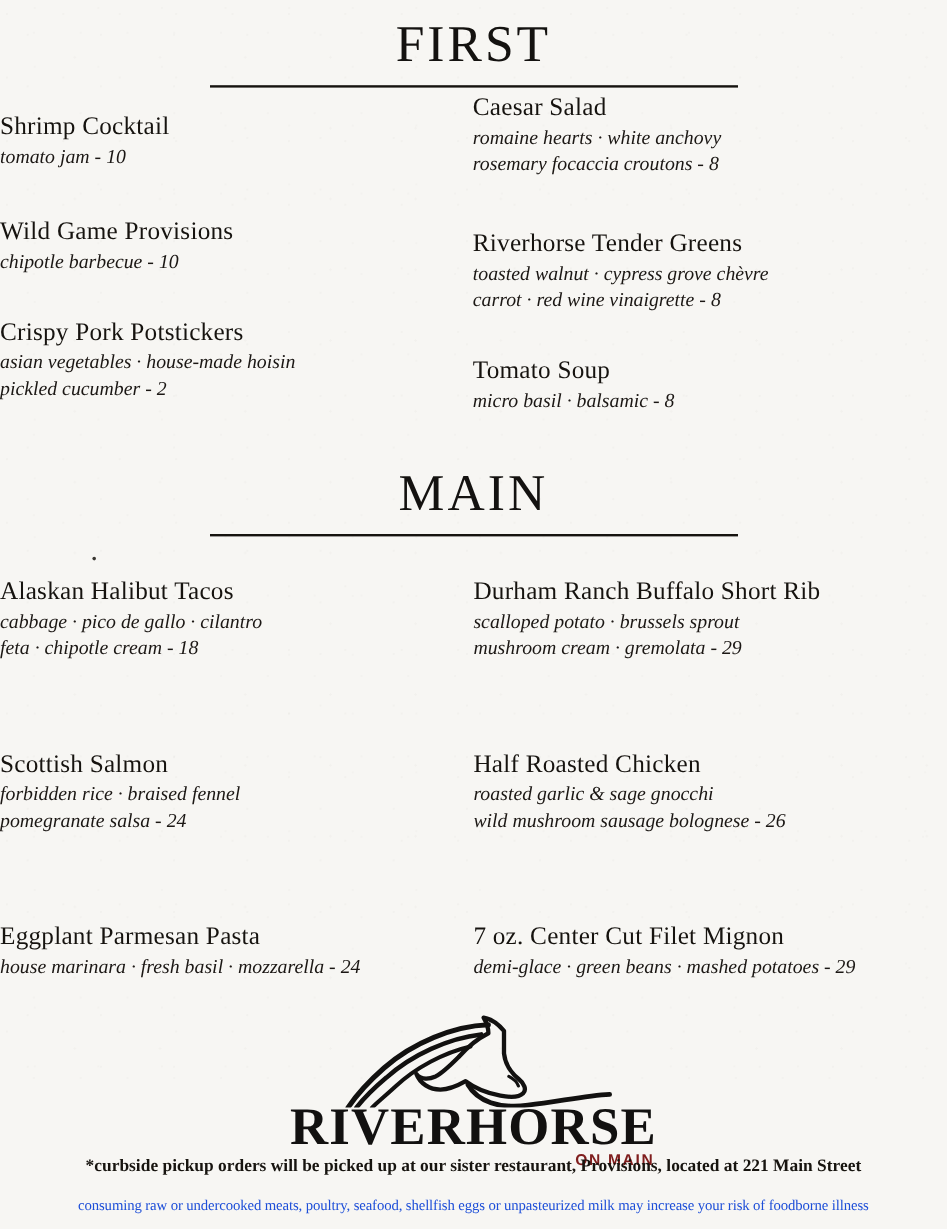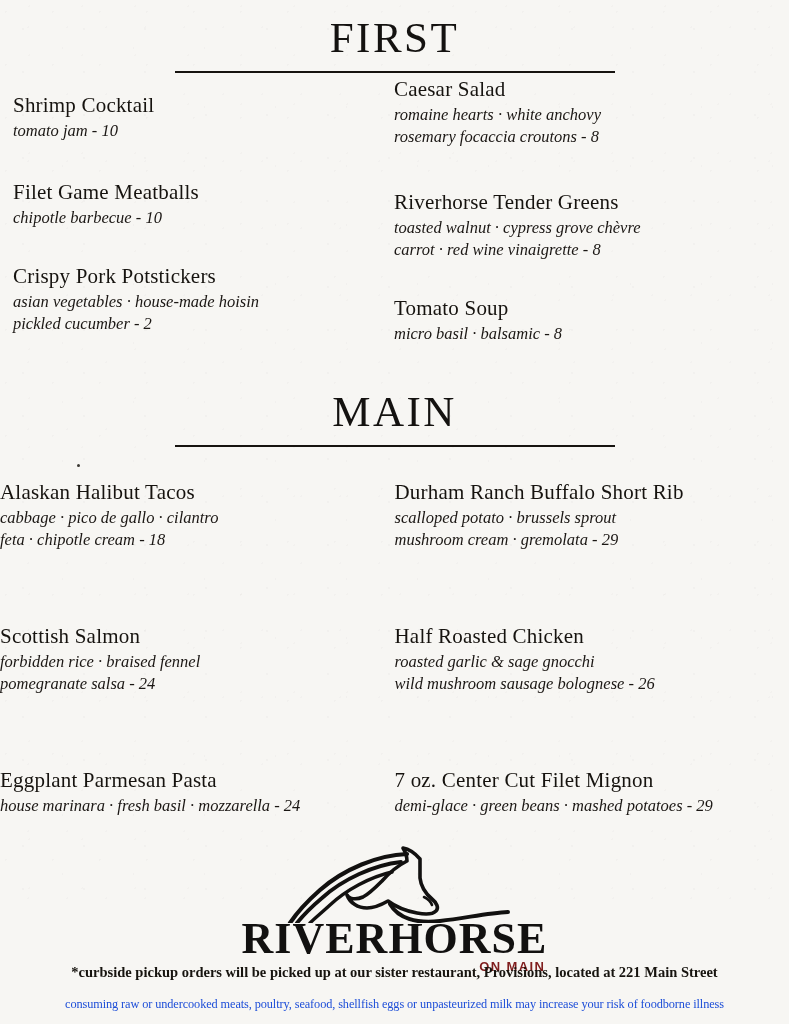--- a/index.html
+++ b/index.html
@@ -78,21 +78,21 @@
     font-style: italic;
     line-height: 1.34;
     color: #1b1714;
     margin-top: 3px;
     white-space: nowrap;
   }
   .item-desc div { white-space: nowrap; }
 
   
   .first-head { position: absolute; left: 0; right: 0; top: 16px; }
-  .first-left  { position: absolute; width: 394px; left: 0; padding-left: 13px; }
+  .first-left  { position: absolute; width: 394px; left: 0; }
   .first-right { position: absolute; width: 395px; left: 394px; }
 
   
   .main-head { position: absolute; left: 0; right: 0; top: 390px; }
 
   
   .logo-wrap {
     position: absolute;
     left: 0; right: 0;
     top: 845px;
@@ -166,21 +166,21 @@
   </div>
 
   <div class="first-left" style="top:93px">
     <div class="item-name">Shrimp Cocktail</div>
     <div class="item-desc">
       <div>tomato jam - 10</div>
     </div>
   </div>
 
   <div class="first-left" style="top:180px">
-    <div class="item-name">Filet Game Meatballs</div>
+    <div class="item-name">Wild Game Provisions</div>
     <div class="item-desc">
       <div>chipotle barbecue - 10</div>
     </div>
   </div>
 
   <div class="first-left" style="top:264px">
     <div class="item-name">Crispy Pork Potstickers</div>
     <div class="item-desc">
       <div>asian vegetables · house-made hoisin</div>
       <div>pickled cucumber - 2</div>

